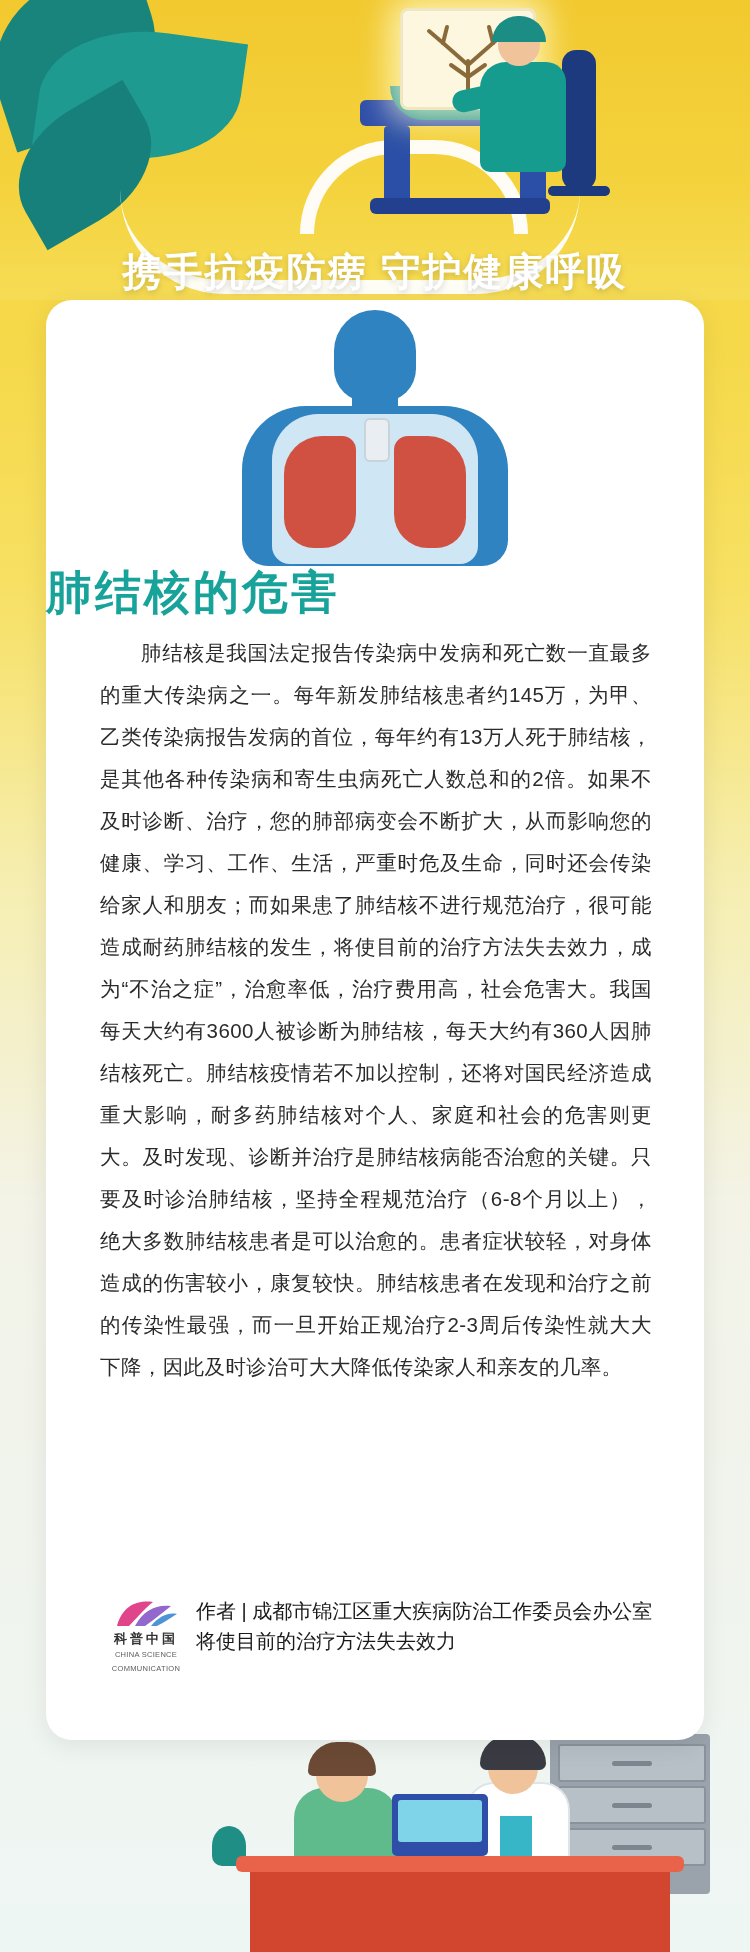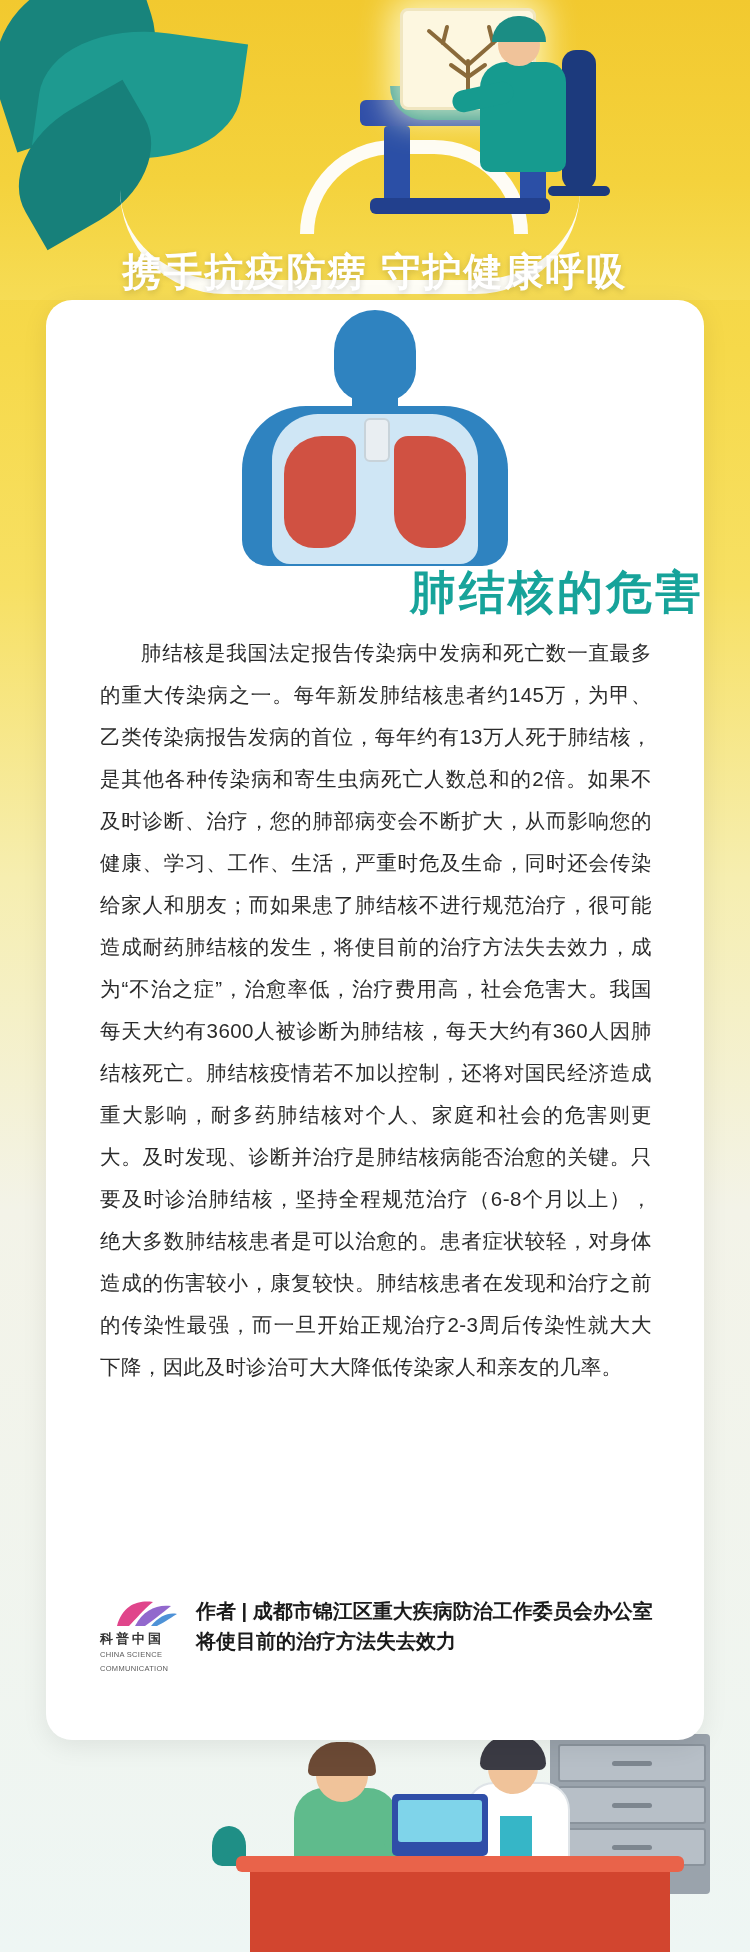--- a/index.html
+++ b/index.html
@@ -220,21 +220,21 @@
     background: #e9eef2;
     border-radius: 6px;
     border: 2px solid #c8d3da;
   }
 
   
   .title {
     position: absolute;
     left: 0; top: 262px;
     width: 658px;
-    text-align: right;
+    text-align: left;
     font-size: 46px;
     font-weight: bold;
     color: #17a39a;
     letter-spacing: 3px;
   }
 
   
   .body-text {
     position: absolute;
     left: 54px; top: 332px;
@@ -252,20 +252,21 @@
   .credits {
     position: absolute;
     left: 54px; top: 1296px;
     width: 560px;
     display: flex;
     align-items: flex-start;
   }
   .logo {
     width: 92px;
     flex: 0 0 92px;
+    text-align: center;
   }
   .logo-mark {
     display: block;
     margin: 2px auto 2px;
   }
   .logo-text {
     font-size: 7.5px;
     color: #5a5a5a;
     letter-spacing: 0.3px;
     line-height: 14px;
@@ -275,21 +276,21 @@
     color: #333;
     letter-spacing: 3px;
     font-weight: bold;
   }
   .credit-lines {
     flex: 1;
     padding-left: 4px;
   }
   .credit-line {
     font-size: 20px;
-    font-weight: bold;
+    font-weight: normal;
     color: #1a1a1a;
     line-height: 30px;
   }
 
   
   .bottom-band {
     position: absolute;
     left: 0; bottom: 0;
     width: 750px; height: 230px;
     z-index: 3;

